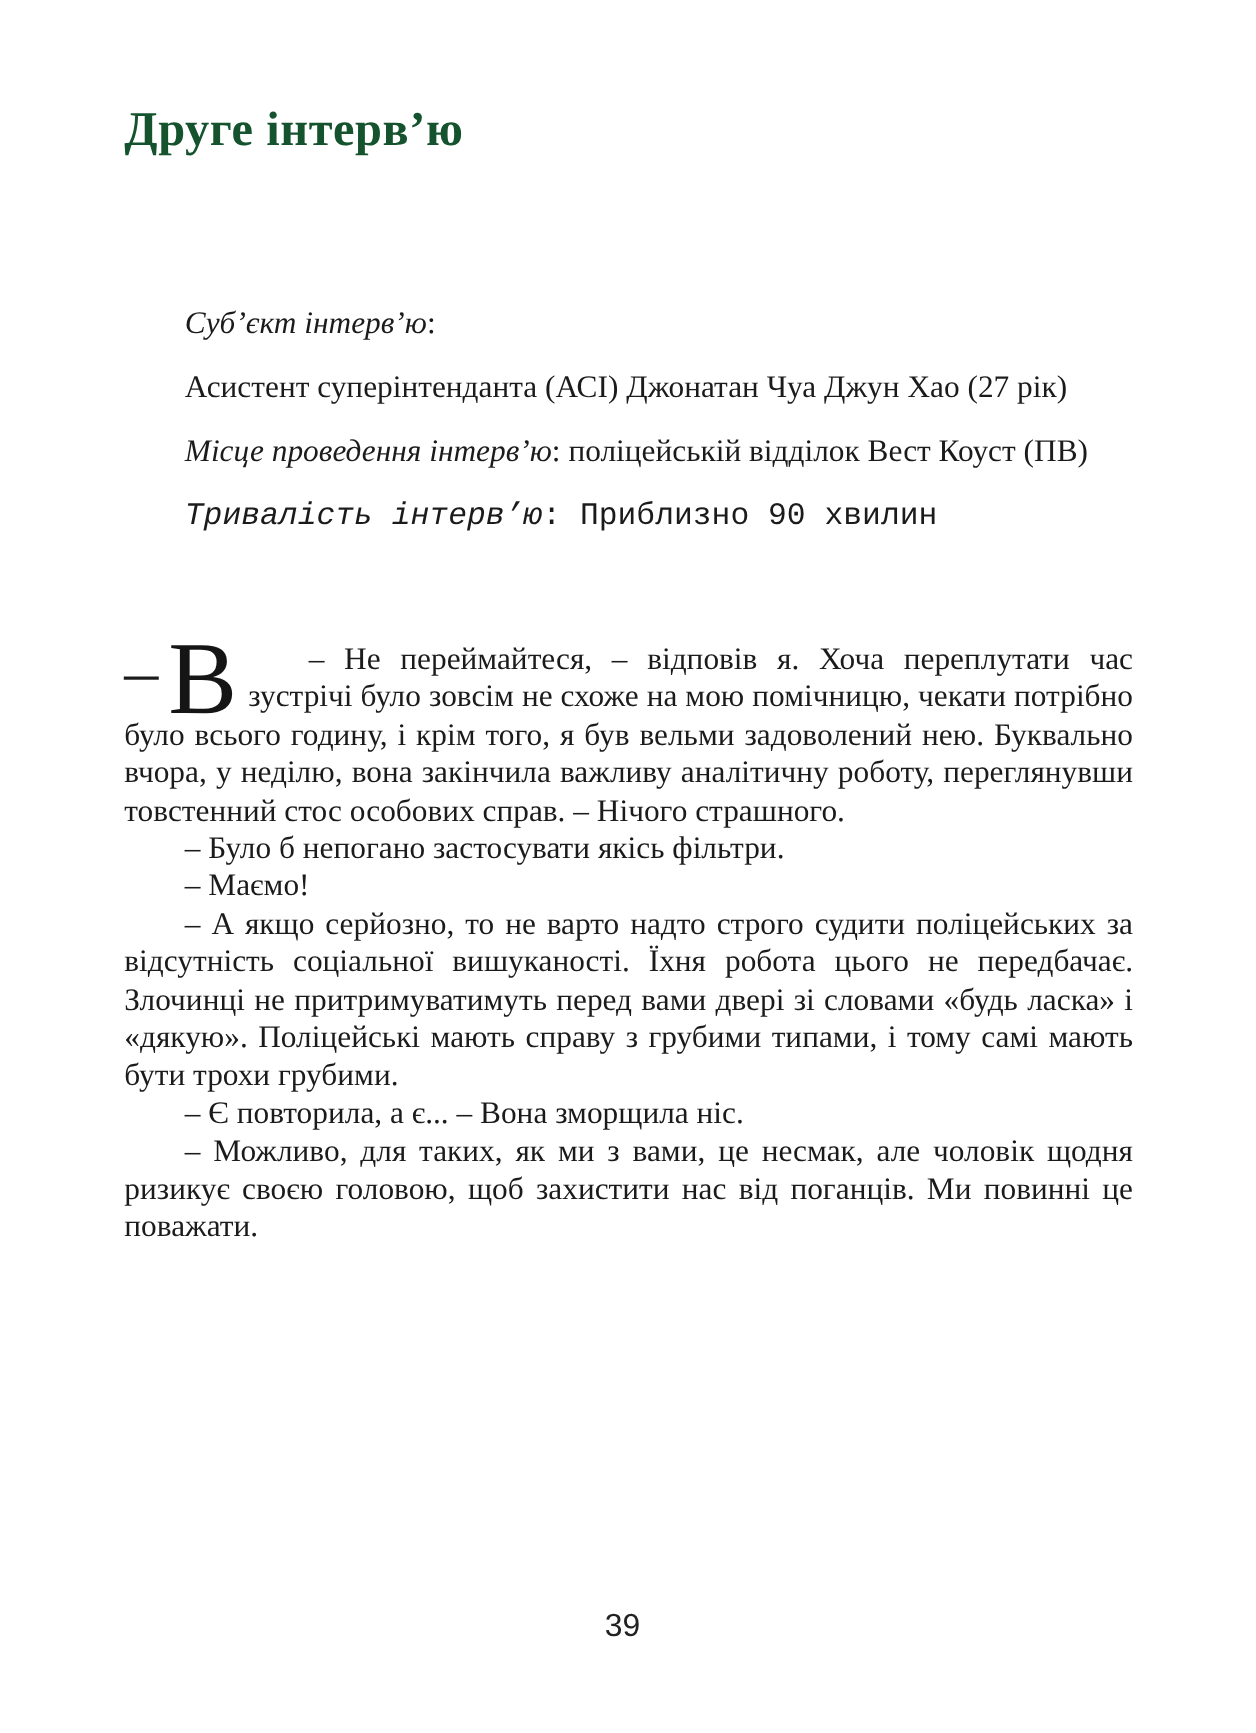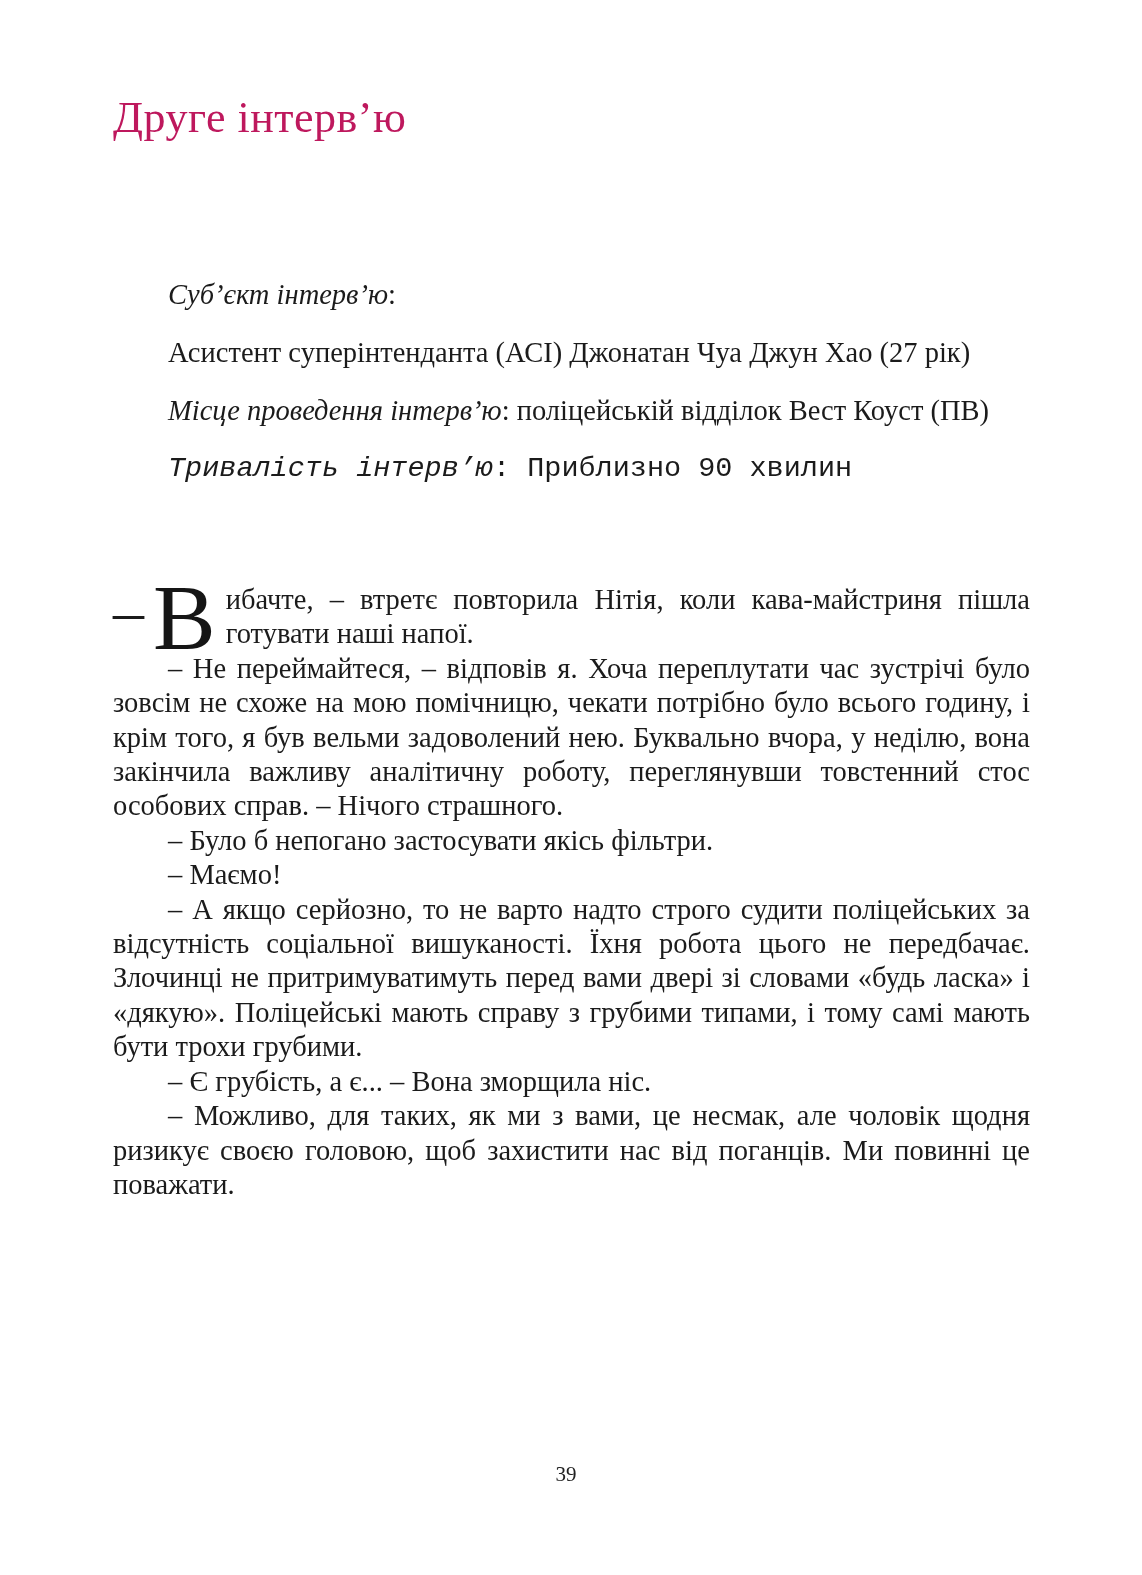--- a/index.html
+++ b/index.html
@@ -13,22 +13,22 @@
     padding: 92px 112px 0 113px;
     font-family: "Liberation Serif", serif;
     color: #1b1b1b;
     overflow: hidden;
   }
 
   h1.chapter-title {
     margin: 0;
     font-size: 44px;
     line-height: 52px;
-    font-weight: 400;
-    color: #be185d;
+    font-weight: 700;
+    color: #14532d;
     letter-spacing: 0.5px;
   }
 
   .meta {
     margin: 128px 0 0 55px;
     font-size: 28.5px;
     line-height: 45px;
     text-align: justify;
   }
   .meta p { margin: 0 0 13px 0; }
@@ -61,44 +61,44 @@
     font-weight: 400;
     color: #151515;
   }
 
   .page-number {
     position: absolute;
     left: 0;
     right: 10px;
     top: 1462px;
     text-align: center;
-    font-family: Liberation Serif, serif;
-    font-size: 21px;
+    font-family: Liberation Sans, sans-serif;
+    font-size: 29px;
     color: #222222;
   }
 </style>
 </head>
 <body>
 
 <div class="page">
 
   <h1 class="chapter-title">Друге інтерв’ю</h1>
 
   <section class="meta">
     <p><span class="lbl">Суб’єкт інтерв’ю</span><span>:</span></p>
     <p>Асистент суперінтенданта (АСІ) Джонатан Чуа Джун Хао (27 рік)</p>
     <p><span class="lbl">Місце проведення інтерв’ю</span><span>: </span><span>поліцейській відділок Вест Коуст (ПВ)</span></p>
     <p><span class="lbl">Тривалість інтерв’ю</span><span>: </span><span>Приблизно 90 хвилин</span></p>
   </section>
 
   <section class="body-text">
-    <p class="para first"><span class="dash-abs">–</span><span class="dropcap">В</span><span>ибачте, – втретє повторила Нітія, коли кава-майстриня пішла готувати наші напої.</span></p>
+    <p class="para first"><span class="dash-abs">–</span><span class="dropcap">В</span></p>
     <p class="para">– Не переймайтеся, – відповів я. Хоча переплутати час зустрічі було зовсім не схоже на мою помічницю, чекати потрібно було всього годину, і крім того, я був вельми задоволений нею. Буквально вчора, у неділю, вона закінчила важливу аналітичну роботу, переглянувши товстенний стос особових справ. – Нічого страшного.</p>
     <p class="para">– Було б непогано застосувати якісь фільтри.</p>
     <p class="para">– Маємо!</p>
     <p class="para">– А якщо серйозно, то не варто надто строго судити поліцейських за відсутність соціальної вишуканості. Їхня робота цього не перед­бачає. Злочинці не притримуватимуть перед вами двері зі словами «будь ласка» і «дякую». Поліцейські мають справу з грубими типами, і тому самі мають бути трохи грубими.</p>
-    <p class="para">– Є грубість, а є... – Вона зморщила ніс.</p>
+    <p class="para">– Є повторила, а є... – Вона зморщила ніс.</p>
     <p class="para">– Можливо, для таких, як ми з вами, це несмак, але чоловік щодня ризикує своєю головою, щоб захистити нас від поганців. Ми повинні це поважати.</p>
   </section>
 
   <div class="page-number">39</div>
 
 </div>
 
 </body></html>

